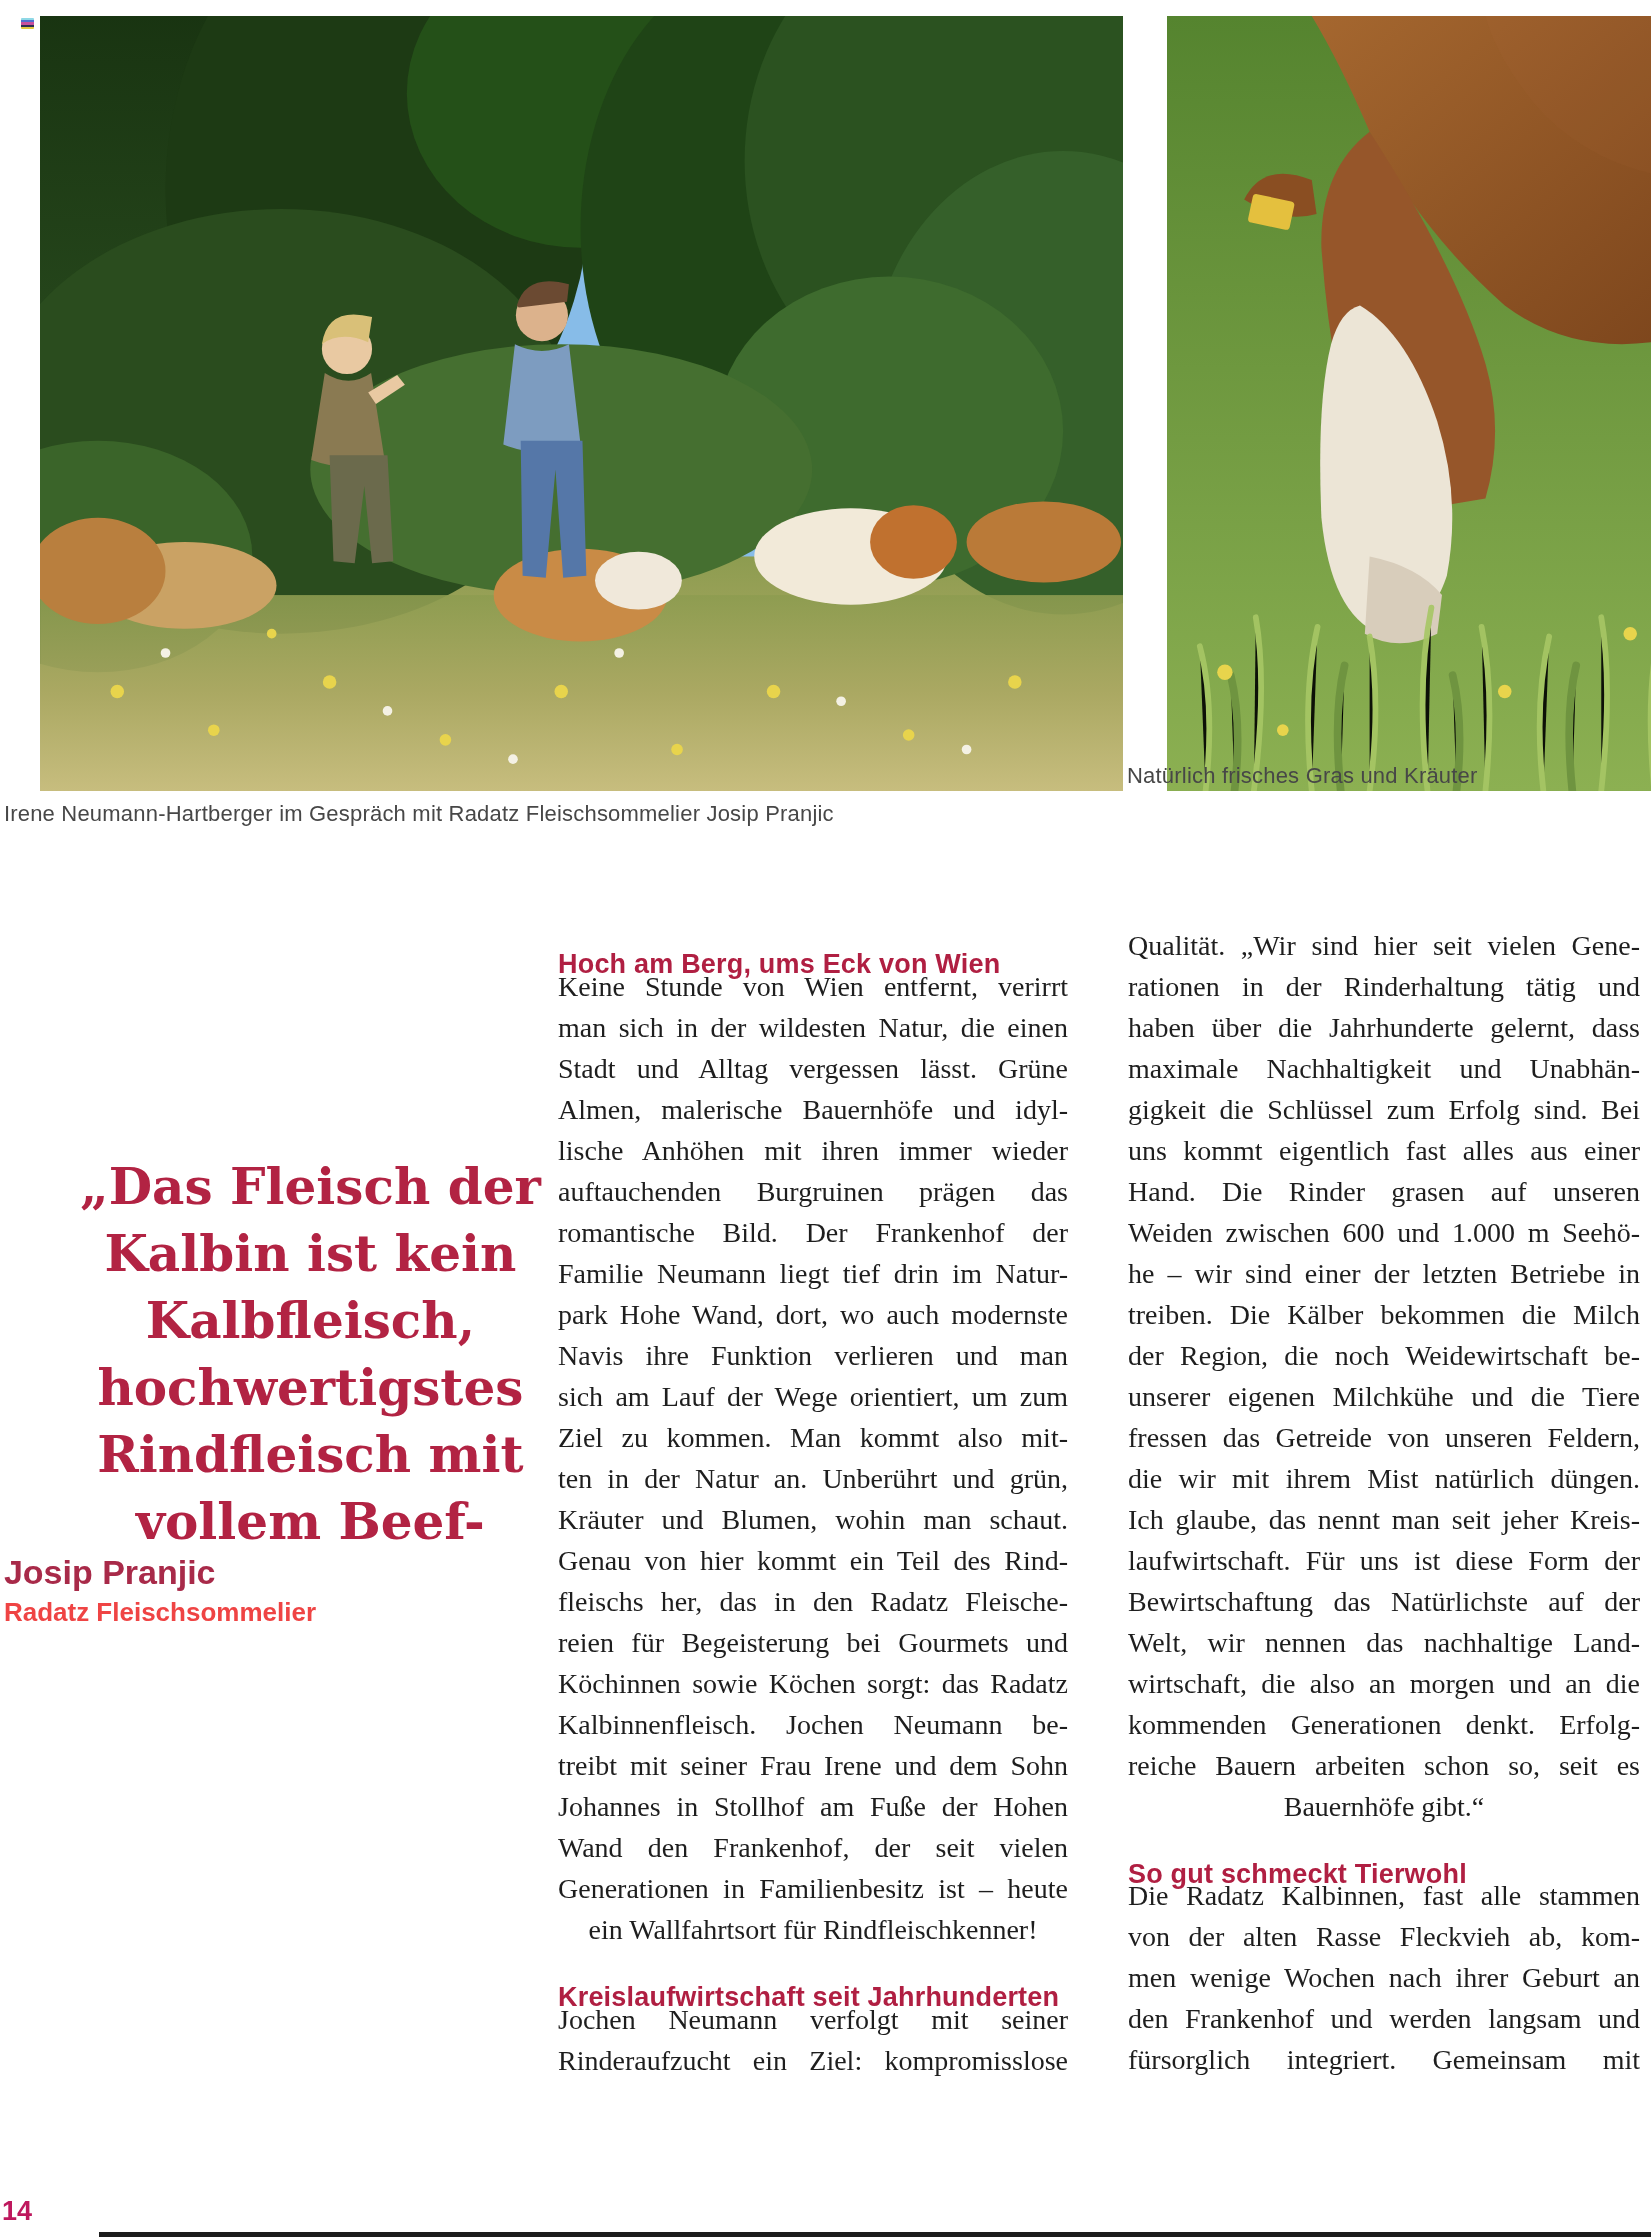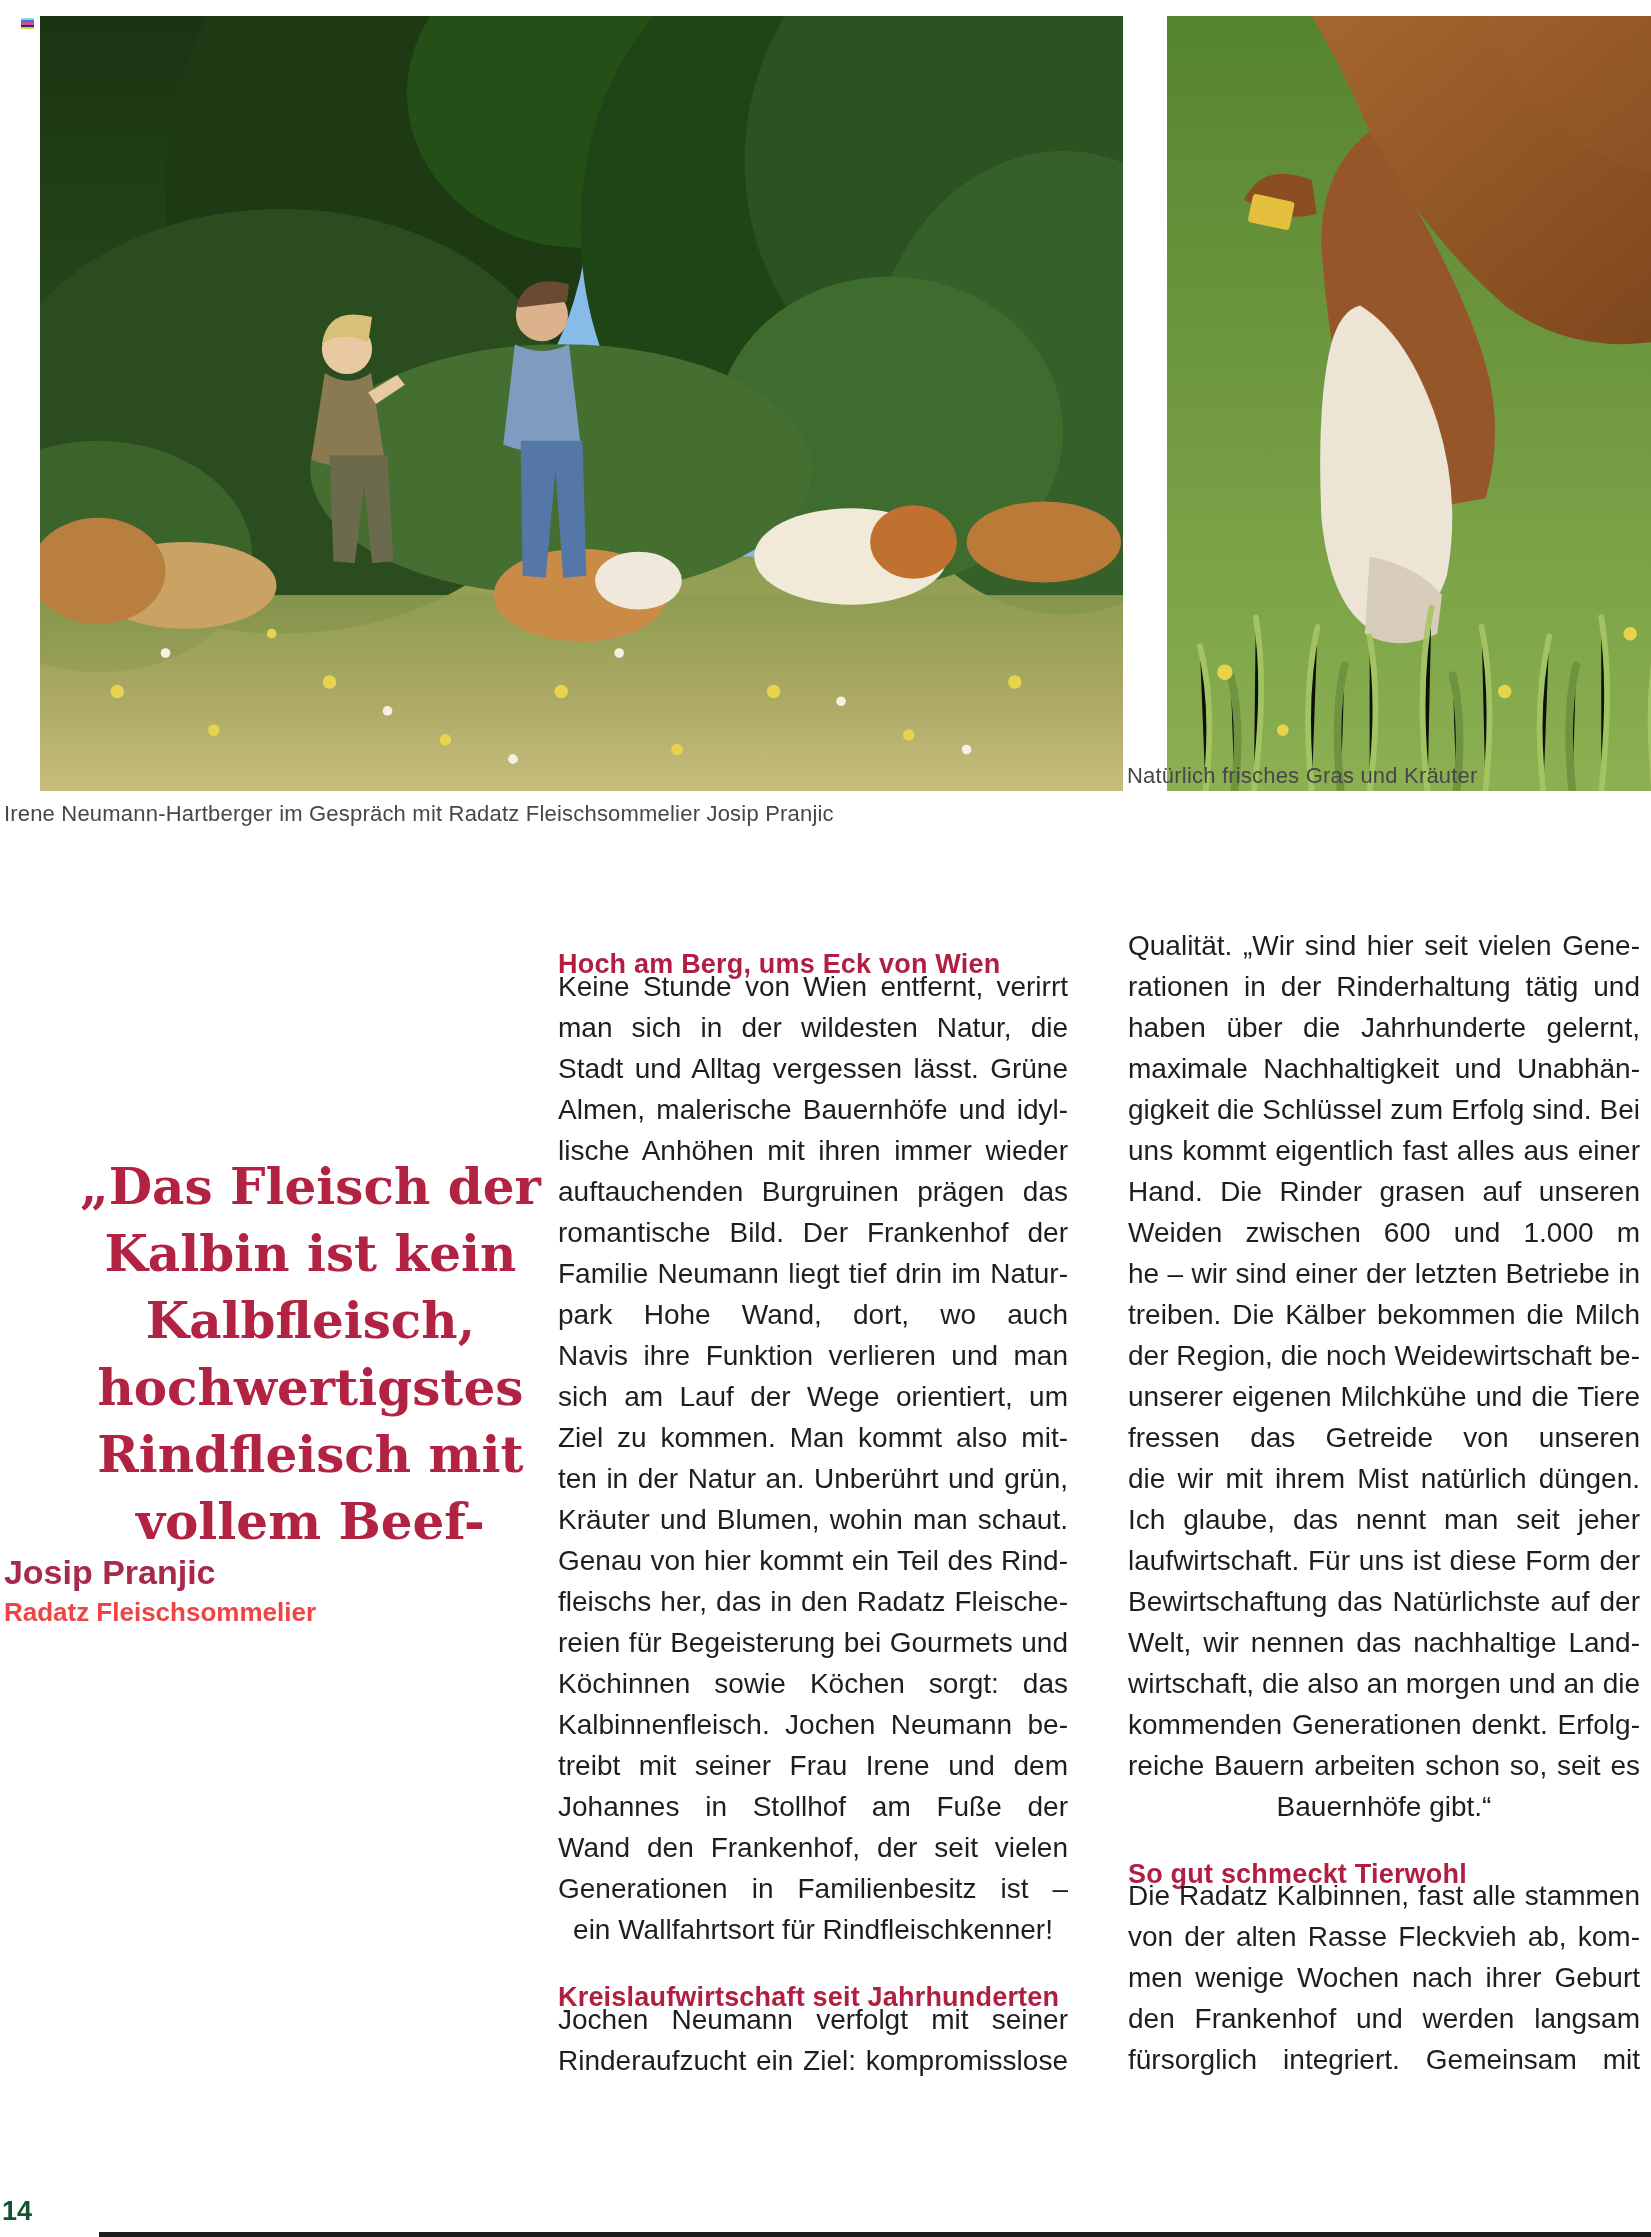--- a/index.html
+++ b/index.html
@@ -40,37 +40,37 @@
   #pullquote .tline{height:67px;line-height:67px;font-size:50px;overflow:hidden;}
   #quote-author{left:3.9px;top:1553px;font-size:34px;font-weight:bold;color:#A82A49;}
   #quote-role{left:3.9px;top:1597px;font-size:26px;font-weight:bold;color:#ef4444;}
 
   
   .col-head{
     font-size:27px;font-weight:bold;color:#B01F42;letter-spacing:0.2px;
     height:39px;line-height:39px;white-space:nowrap;
   }
   .bodycol{
-    font-family:Liberation Sans, sans-serif;font-size:28px;color:#1e1e1e;
+    font-family:Liberation Serif, serif;font-size:28px;color:#1e1e1e;
   }
   .tline{height:41px;line-height:41px;overflow:hidden;}
   .j{text-align:justify;text-align-last:justify;}
   .nj{text-align:center;}
 
   #mid-head1{left:558px;top:923px;}
   #mid-para1{left:558px;top:966px;width:510px;}
   #mid-head2{left:558px;top:1956px;}
   #mid-para2{left:558px;top:1999px;width:510px;}
 
   #right-para1{left:1128px;top:925px;width:512px;}
   #right-head{left:1128px;top:1833px;}
   #right-para2{left:1128px;top:1875px;width:512px;}
 
   
-  #page-number{left:1.9px;top:2196px;font-size:27px;font-weight:bold;color:#14532d;}
+  #page-number{left:1.9px;top:2196px;font-size:27px;font-weight:bold;color:#be185d;}
   #bottom-rule{left:99px;top:2232px;width:1552px;height:4.8px;background:#1c1c1c;}
 </style>
 </head>
 <body>
 
 <main>
 
   <figure class="photo" id="photo-left">
     <svg width="1083" height="775" viewBox="0 0 1122 803">
       <defs>

